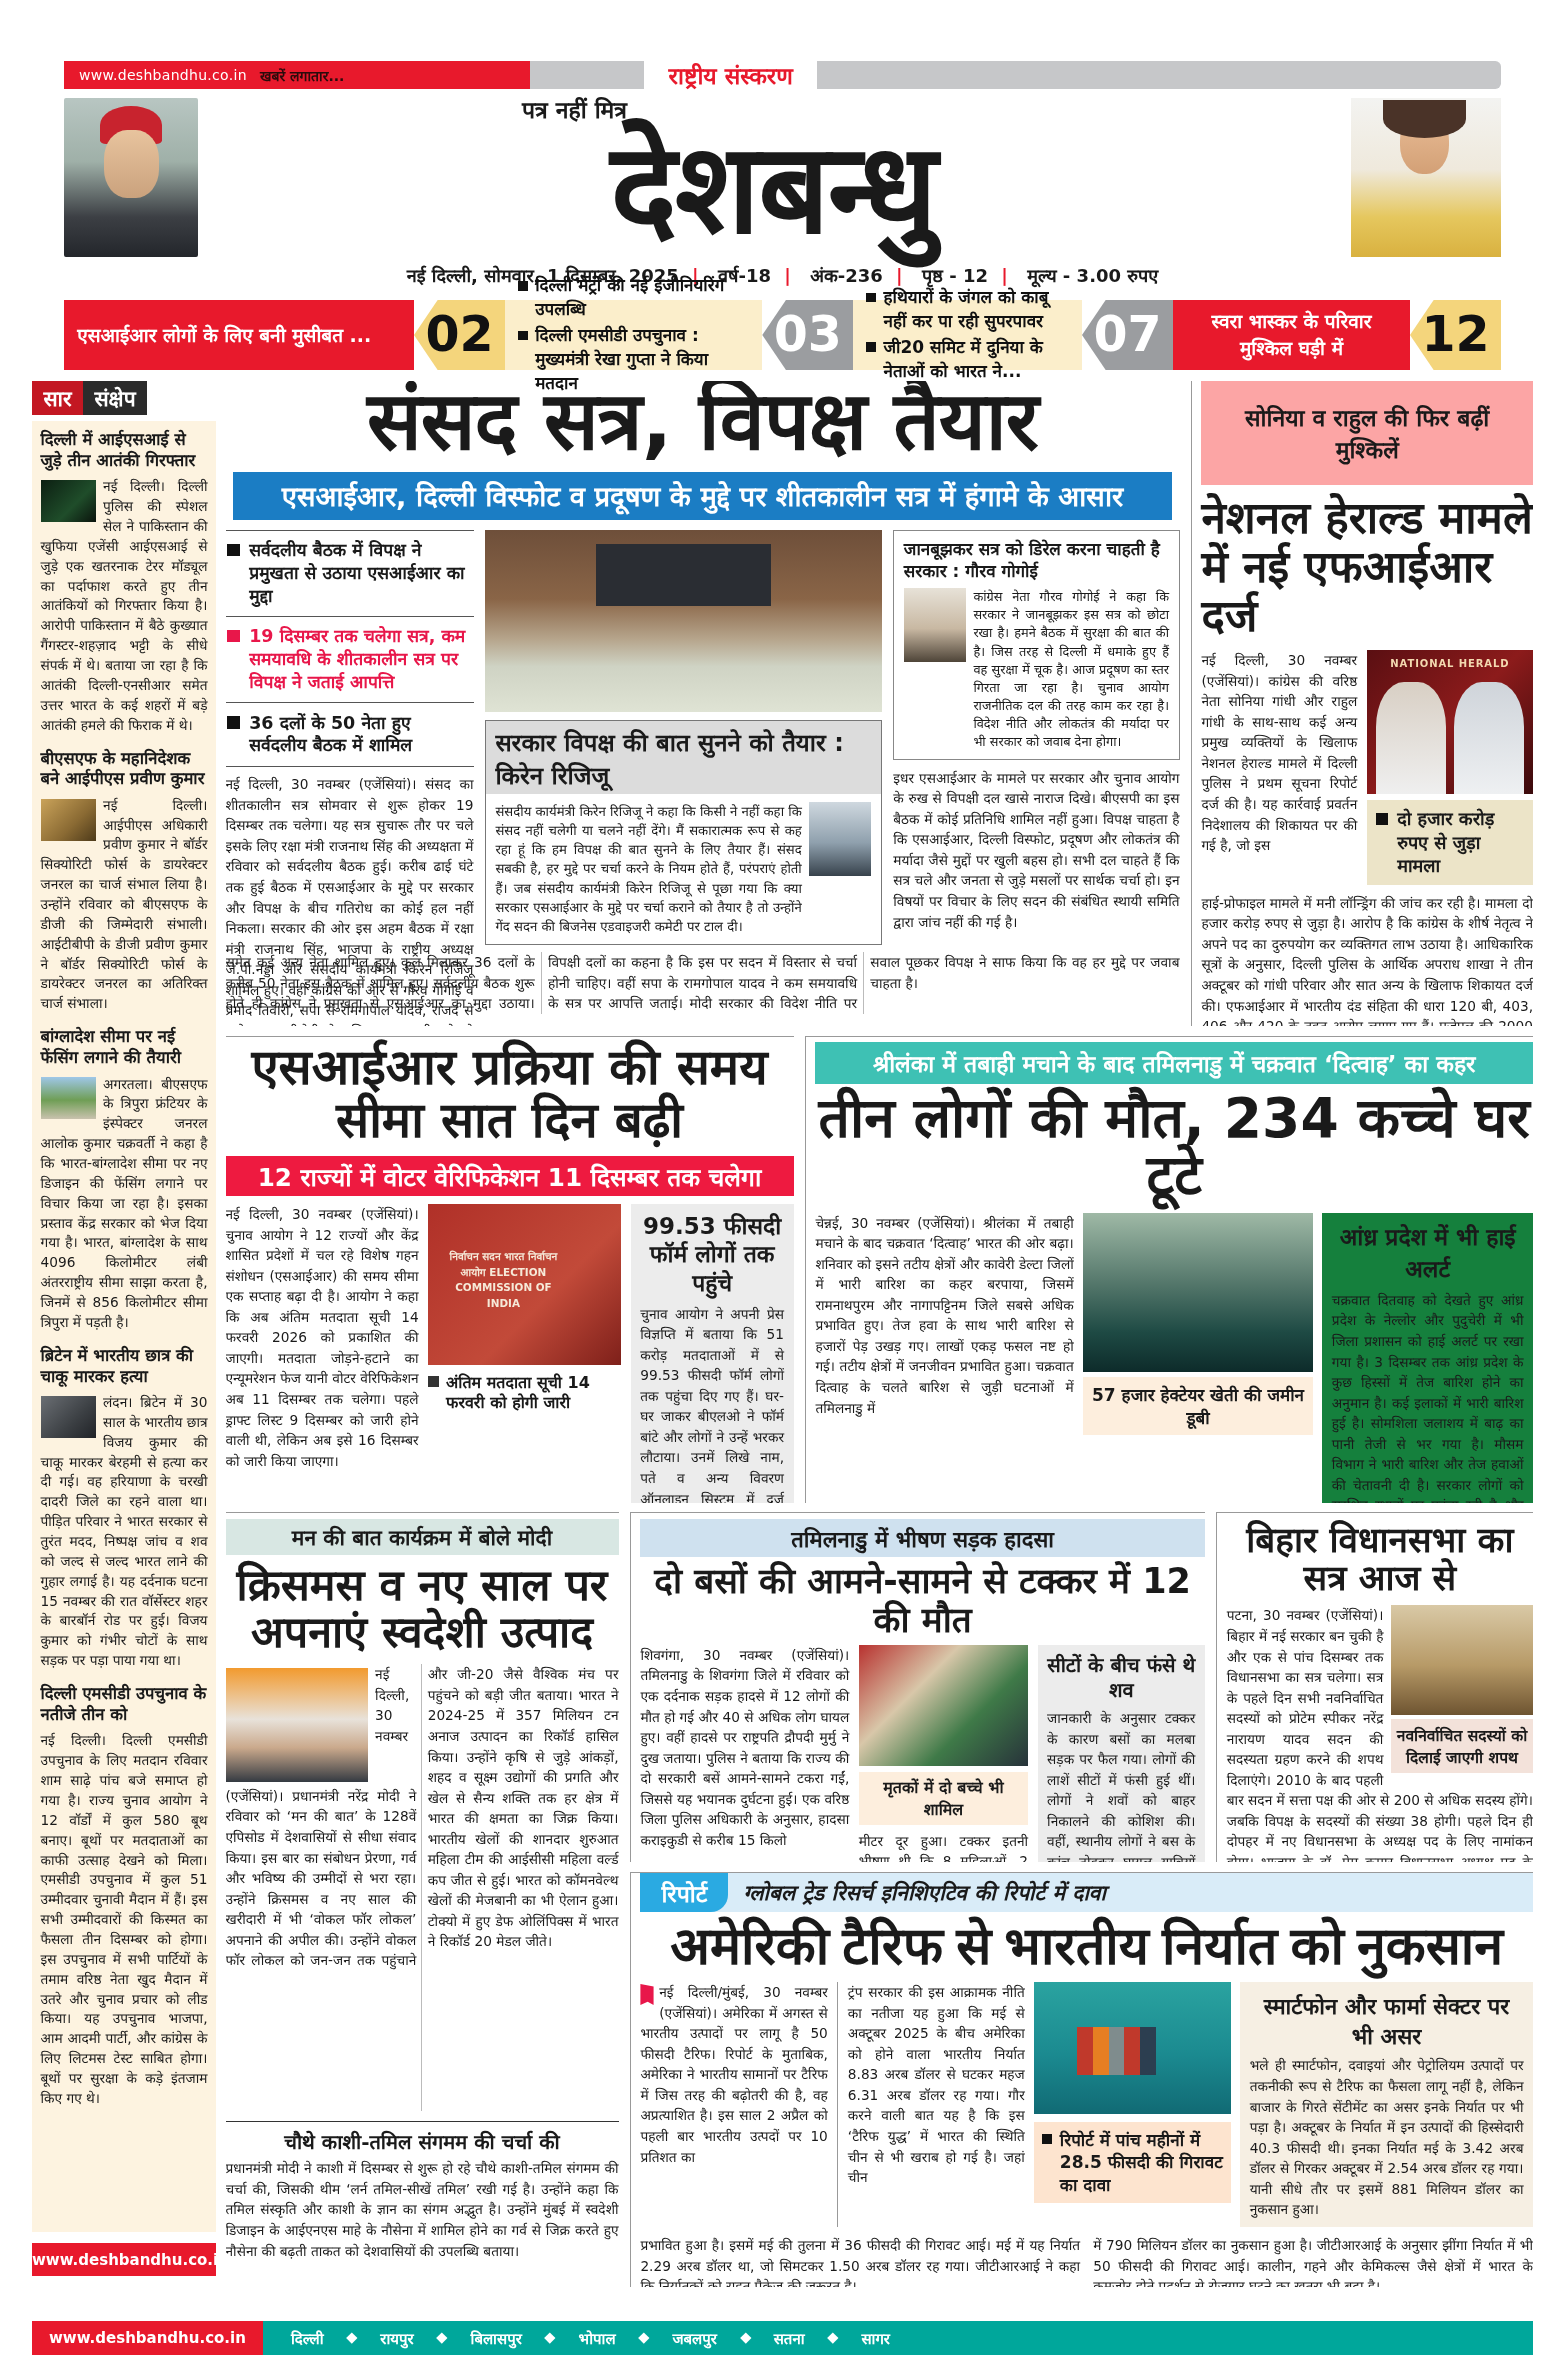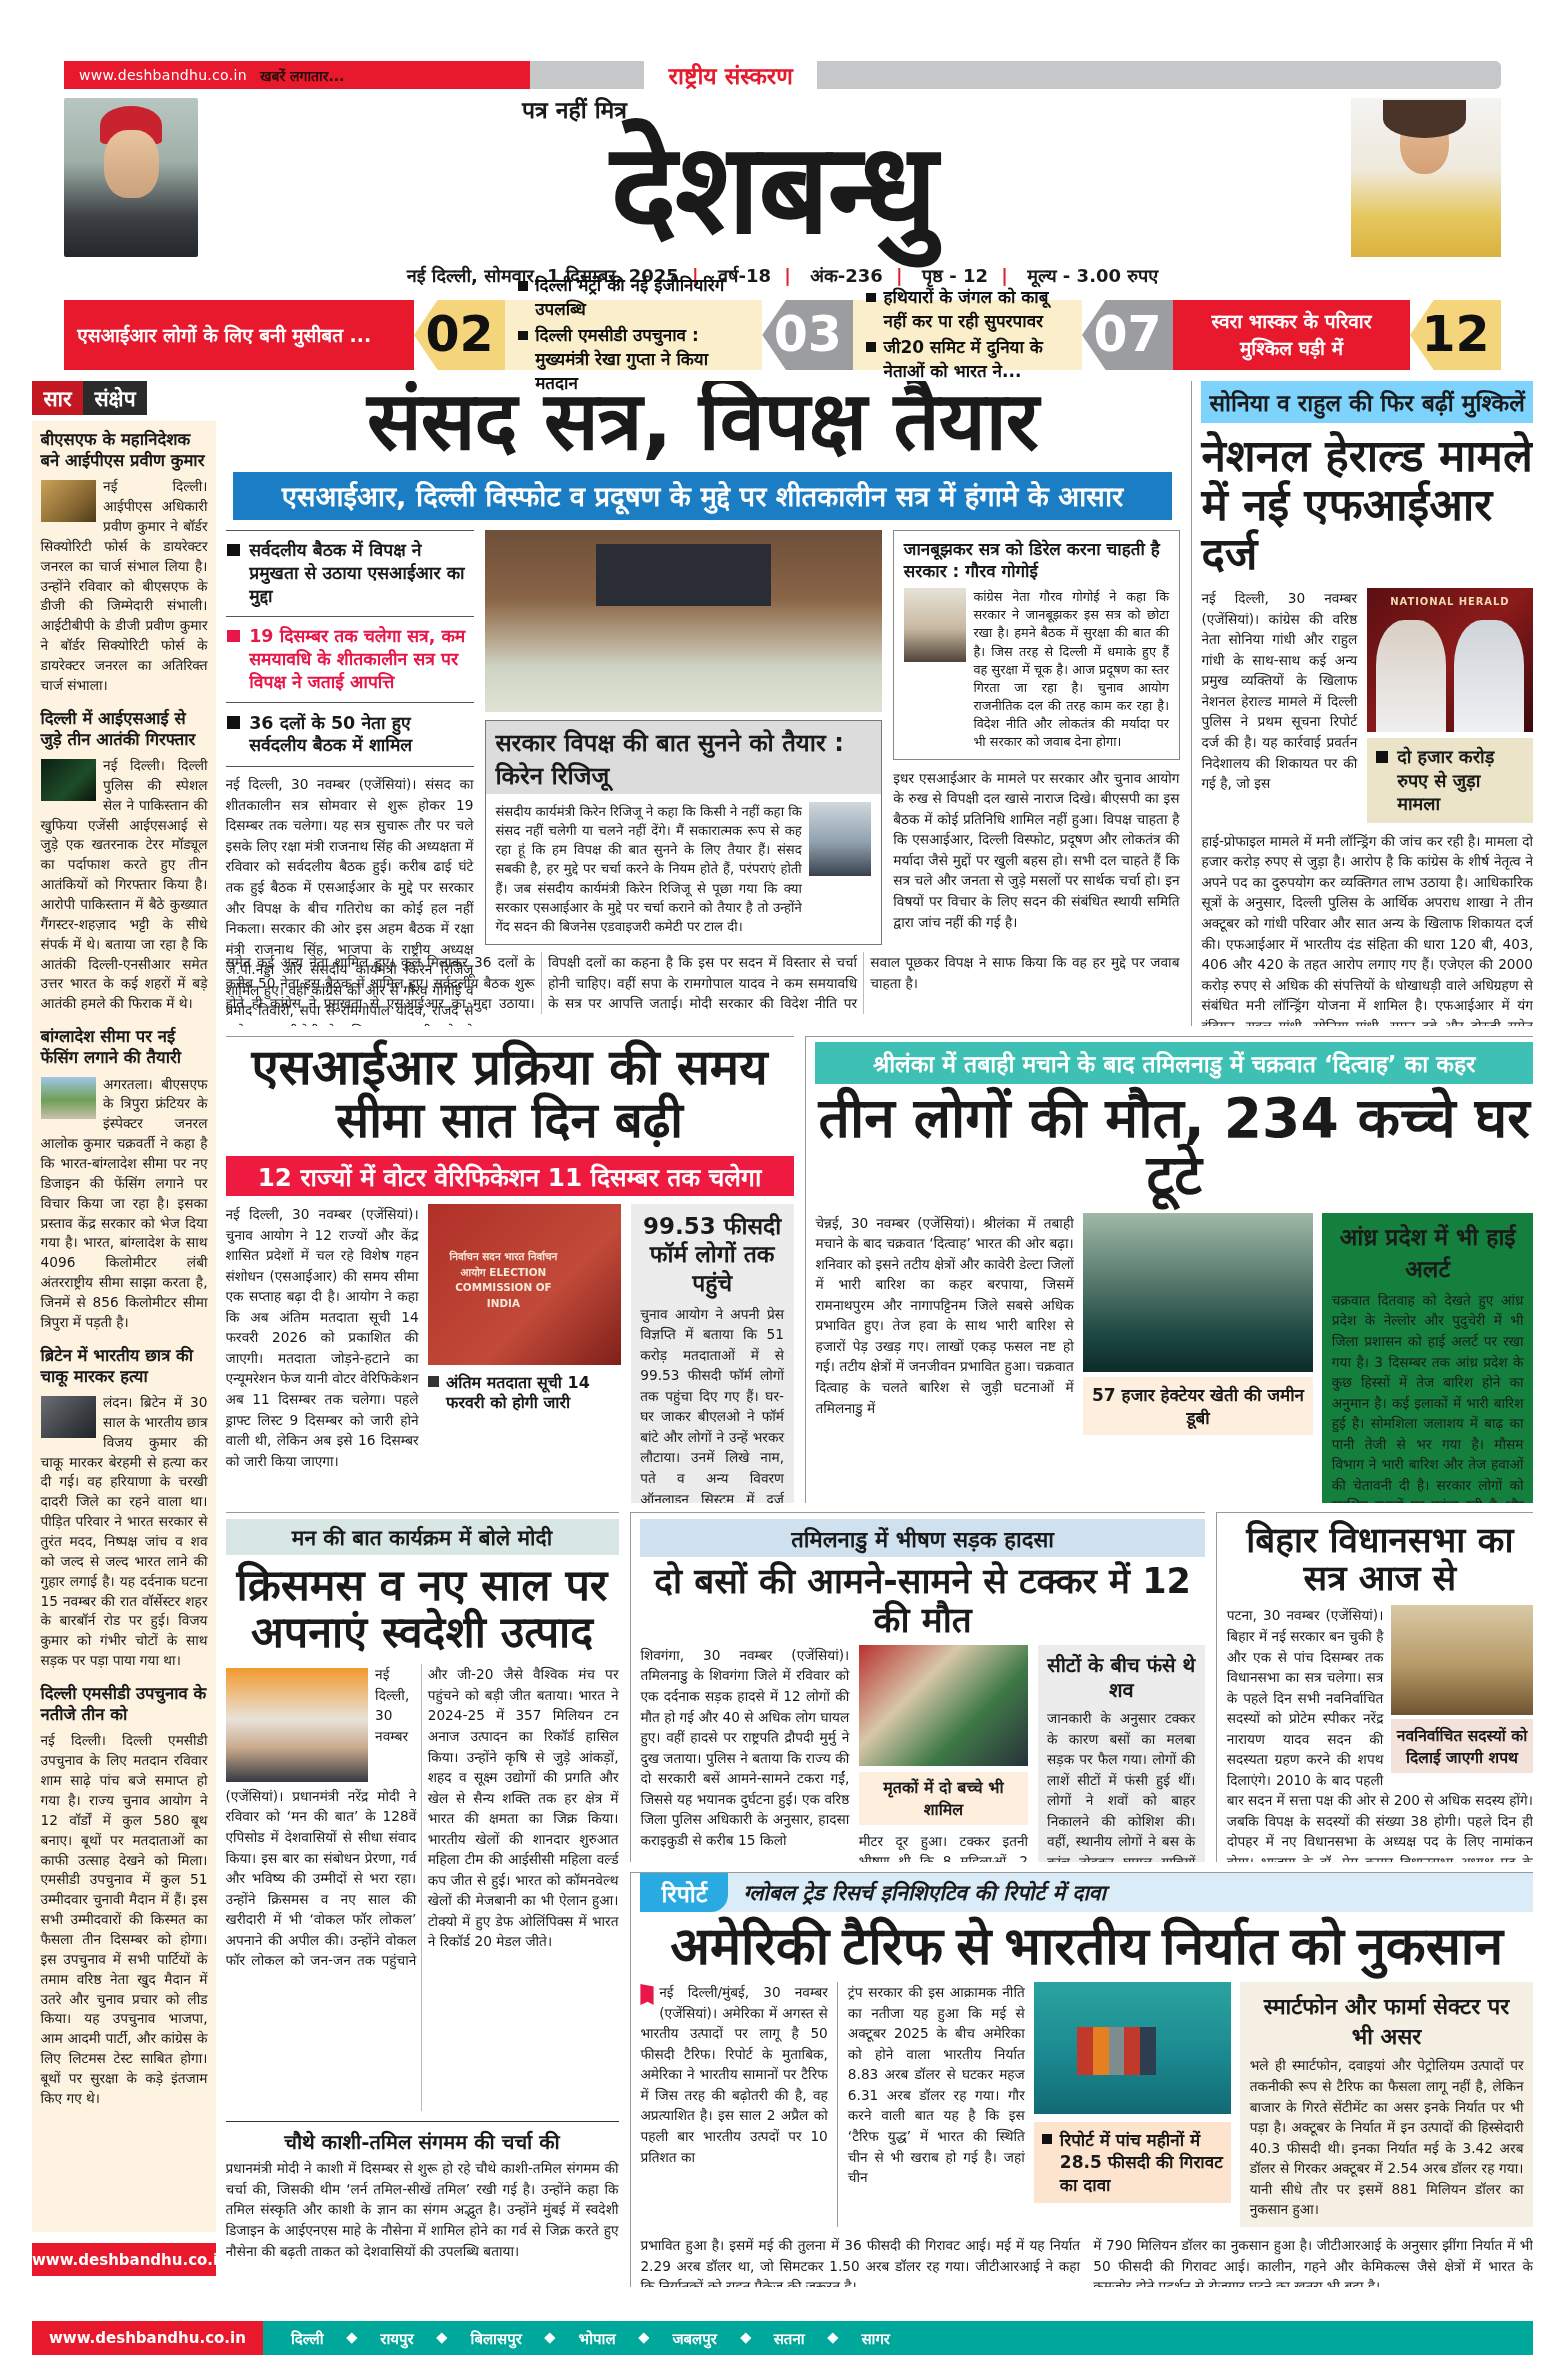--- a/index.html
+++ b/index.html
@@ -105,21 +105,21 @@
   .p-gogoi { background:linear-gradient(180deg,#e7e2d8,#c8b8a2 55%,#4e4438); }
   .lead-colC { flex:1; display:flex; flex-direction:column; gap:7.6px; }
   .gogoibox { border:0.9px solid #888; padding:7.6px 9.5px; }
   .gogoibox h4 { font-size:17px; line-height:1.3; margin-bottom:5.7px; }
   .gogoibox .gb { display:flex; gap:7.6px; }
   .gogoibox p { font-size:12.8px; line-height:1.42; text-align:justify; }
 
   
   .herald { flex:1; height:645px; border-left:0.9px solid #999; padding-left:9.5px; }
   .kicker { font-weight:bold; text-align:center; }
-  .herald .kicker { background:#7dd3fc; font-size:23px; padding:5px; }
+  .herald .kicker { background:#fca5a5; font-size:23px; padding:20px; }
   .herald h2 { font-size:44px; line-height:1.12; font-weight:900; margin:7.6px 0 9.5px; }
   .heraldrow { display:flex; gap:9.5px; }
   .heraldrow .bodytxt { width:47%; }
   .heraldpic { flex:1; }
   .nh-photo { height:144px; background:linear-gradient(135deg,#5a0f12,#8c1b1b 50%,#3a0a0c); position:relative;
               color:#f3d9b0; font-weight:bold; font-size:10px; text-align:center; padding-top:7.6px;
               letter-spacing:0.9px; }
   .nh-photo:before, .nh-photo:after { content:""; position:absolute; bottom:0; width:70px; height:112px; border-radius:40% 40% 0 0; }
   .nh-photo:before { left:9.5px; background:linear-gradient(180deg,#d8cfc4,#efefef); }
   .nh-photo:after { right:9.5px; background:linear-gradient(180deg,#cfd4da,#eef0f2); }
@@ -275,28 +275,28 @@
 
   <div class="content">
 
     <aside class="sidebar">
       <div class="sb-head">
         <span class="a">सार</span>
         <span class="b">संक्षेप</span>
       </div>
       <div class="sb-body">
         <div class="sb-item">
+          <h3>दिल्ली में आईएसआई से जुड़े तीन आतंकी गिरफ्तार</h3>
+          <div class="sb-thumb t-terror ph"></div>
+          <p>नई दिल्ली। दिल्ली पुलिस की स्पेशल सेल ने पाकिस्तान की खुफिया एजेंसी आईएसआई से जुड़े एक खतरनाक टेरर मॉड्यूल का पर्दाफाश करते हुए तीन आतंकियों को गिरफ्तार किया है। आरोपी पाकिस्तान में बैठे कुख्यात गैंगस्टर-शहज़ाद भट्टी के सीधे संपर्क में थे। बताया जा रहा है कि आतंकी दिल्ली-एनसीआर समेत उत्तर भारत के कई शहरों में बड़े आतंकी हमले की फिराक में थे।</p>
+        </div>
+        <div class="sb-item">
           <h3>बीएसएफ के महानिदेशक बने आईपीएस प्रवीण कुमार</h3>
           <div class="sb-thumb t-bsf ph"></div>
           <p>नई दिल्ली। आईपीएस अधिकारी प्रवीण कुमार ने बॉर्डर सिक्योरिटी फोर्स के डायरेक्टर जनरल का चार्ज संभाल लिया है। उन्होंने रविवार को बीएसएफ के डीजी की जिम्मेदारी संभाली। आईटीबीपी के डीजी प्रवीण कुमार ने बॉर्डर सिक्योरिटी फोर्स के डायरेक्टर जनरल का अतिरिक्त चार्ज संभाला।</p>
-        </div>
-        <div class="sb-item">
-          <h3>दिल्ली में आईएसआई से जुड़े तीन आतंकी गिरफ्तार</h3>
-          <div class="sb-thumb t-terror ph"></div>
-          <p>नई दिल्ली। दिल्ली पुलिस की स्पेशल सेल ने पाकिस्तान की खुफिया एजेंसी आईएसआई से जुड़े एक खतरनाक टेरर मॉड्यूल का पर्दाफाश करते हुए तीन आतंकियों को गिरफ्तार किया है। आरोपी पाकिस्तान में बैठे कुख्यात गैंगस्टर-शहज़ाद भट्टी के सीधे संपर्क में थे। बताया जा रहा है कि आतंकी दिल्ली-एनसीआर समेत उत्तर भारत के कई शहरों में बड़े आतंकी हमले की फिराक में थे।</p>
         </div>
         <div class="sb-item">
           <h3>बांग्लादेश सीमा पर नई फेंसिंग लगाने की तैयारी</h3>
           <div class="sb-thumb t-fence ph"></div>
           <p>अगरतला। बीएसएफ के त्रिपुरा फ्रंटियर के इंस्पेक्टर जनरल आलोक कुमार चक्रवर्ती ने कहा है कि भारत-बांग्लादेश सीमा पर नए डिजाइन की फेंसिंग लगाने पर विचार किया जा रहा है। इसका प्रस्ताव केंद्र सरकार को भेज दिया गया है। भारत, बांग्लादेश के साथ 4096 किलोमीटर लंबी अंतरराष्ट्रीय सीमा साझा करता है, जिनमें से 856 किलोमीटर सीमा त्रिपुरा में पड़ती है।</p>
         </div>
         <div class="sb-item">
           <h3>ब्रिटेन में भारतीय छात्र की चाकू मारकर हत्या</h3>
           <div class="sb-thumb t-knife ph"></div>
           <p>लंदन। ब्रिटेन में 30 साल के भारतीय छात्र विजय कुमार की चाकू मारकर बेरहमी से हत्या कर दी गई। वह हरियाणा के चरखी दादरी जिले का रहने वाला था। पीड़ित परिवार ने भारत सरकार से तुरंत मदद, निष्पक्ष जांच व शव को जल्द से जल्द भारत लाने की गुहार लगाई है। यह दर्दनाक घटना 15 नवम्बर की रात वॉर्सेस्टर शहर के बारबॉर्न रोड पर हुई। विजय कुमार को गंभीर चोटों के साथ सड़क पर पड़ा पाया गया था।</p>

